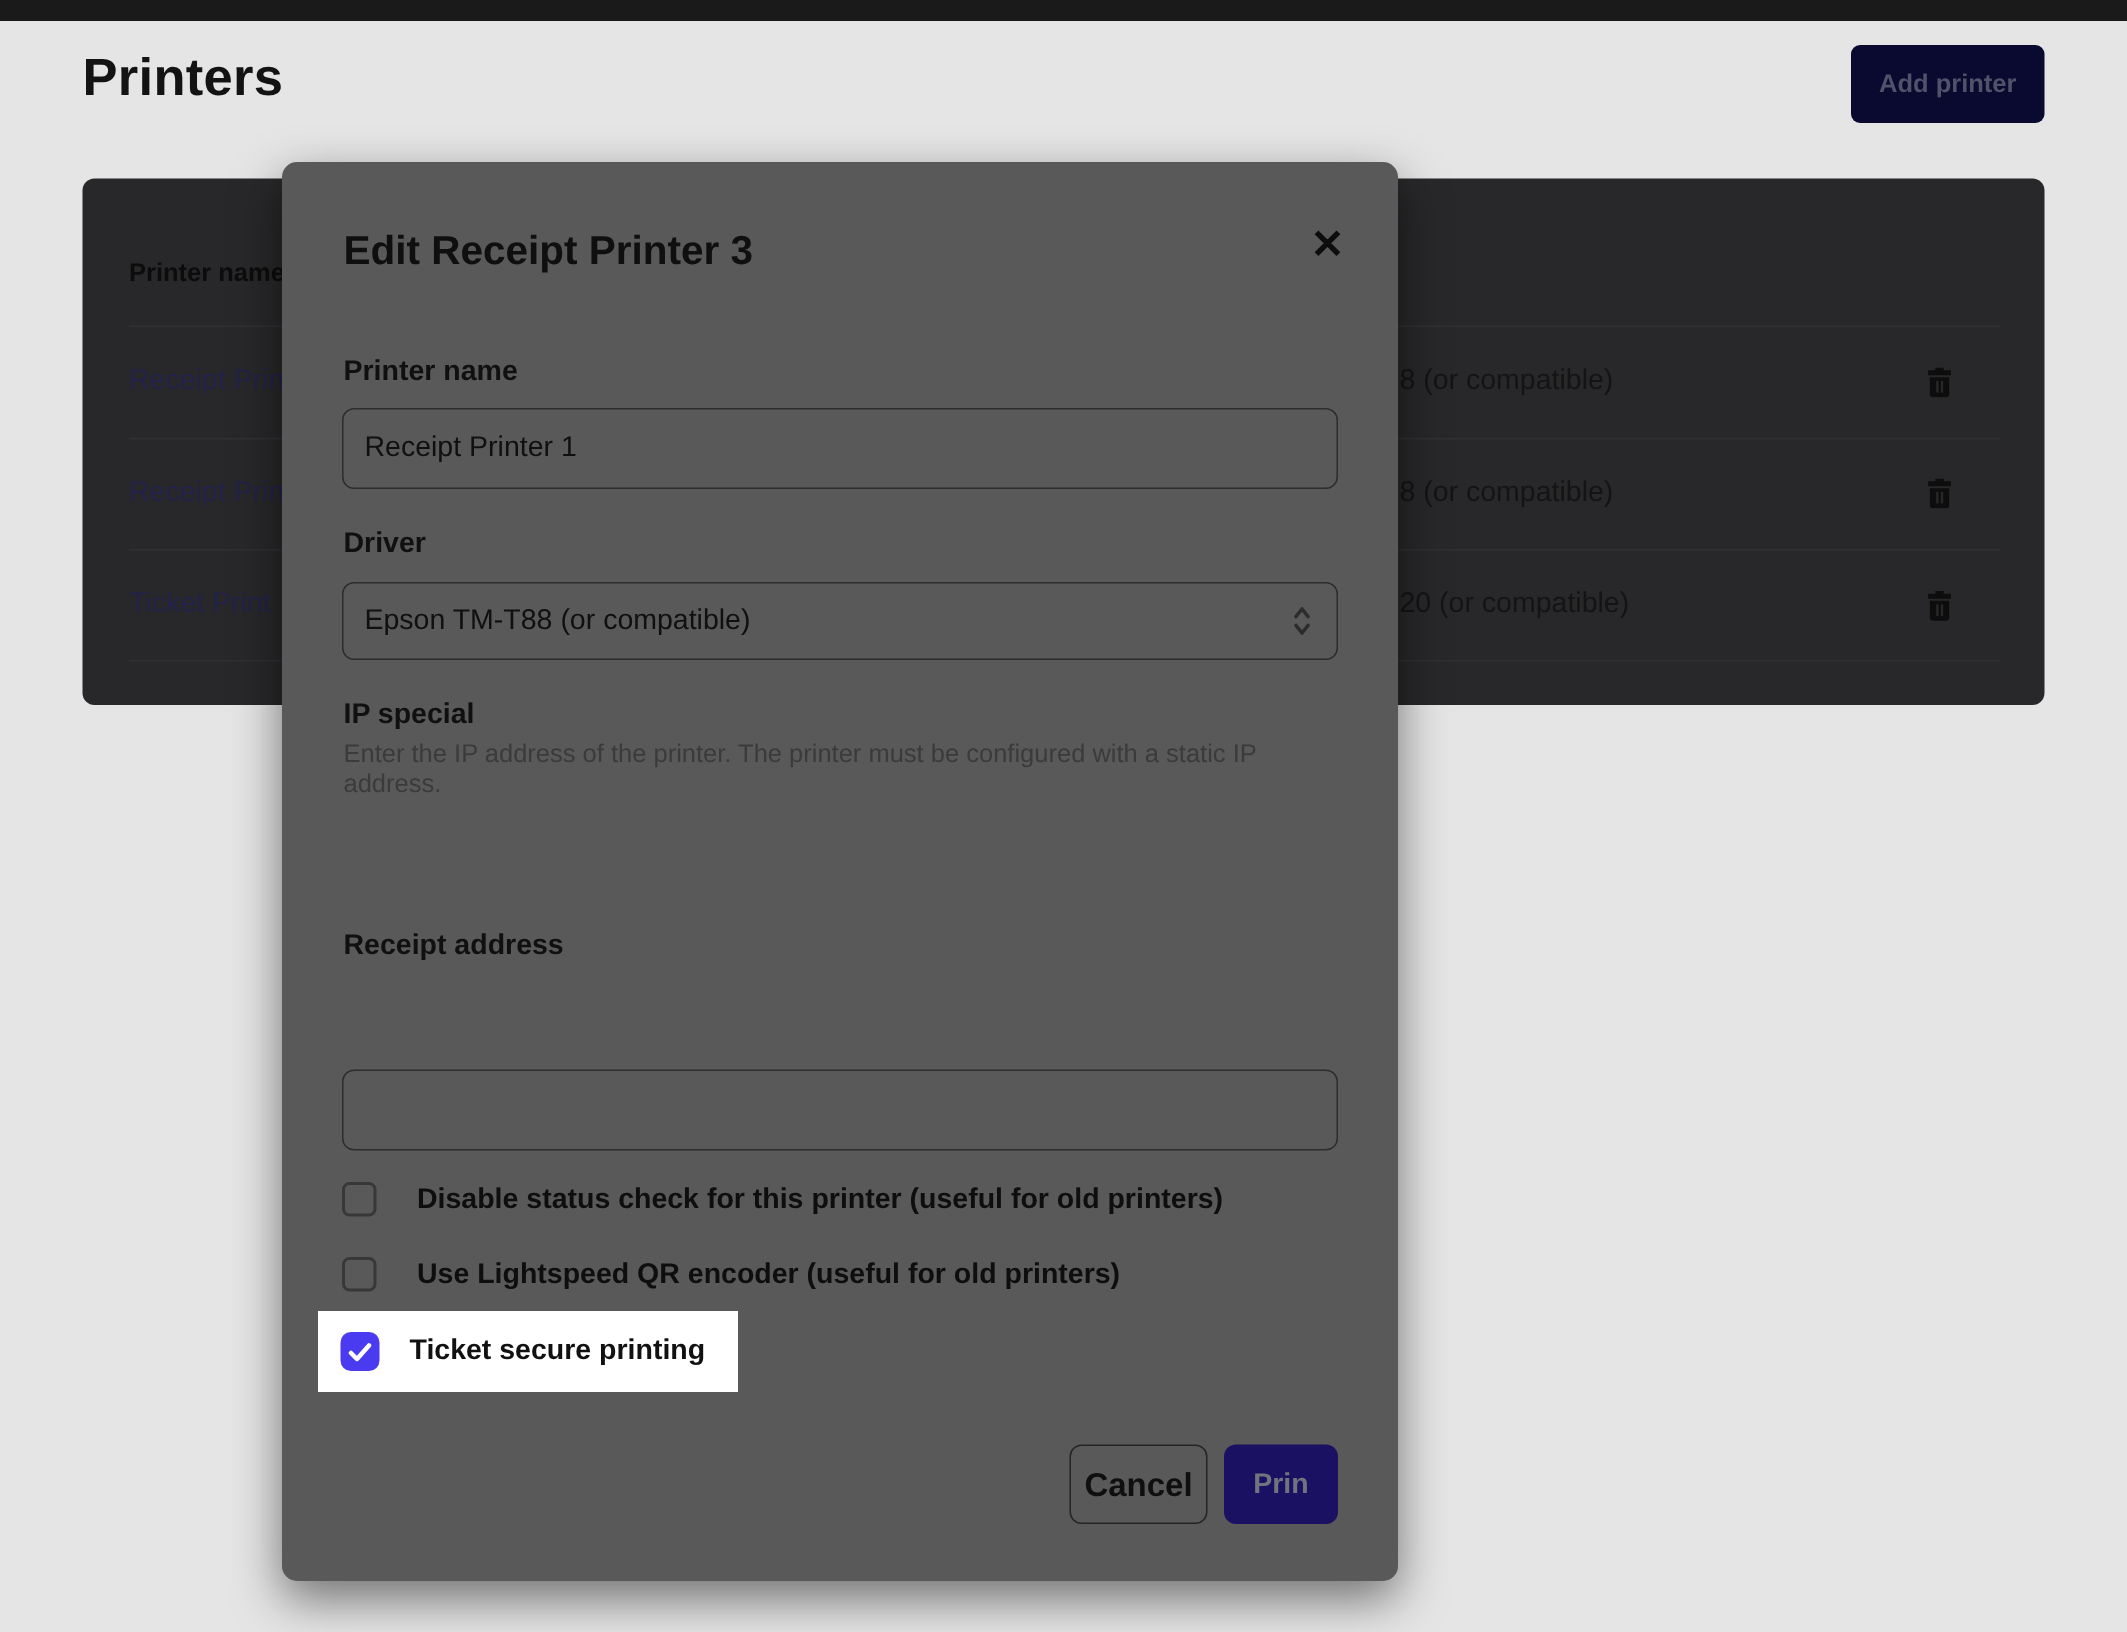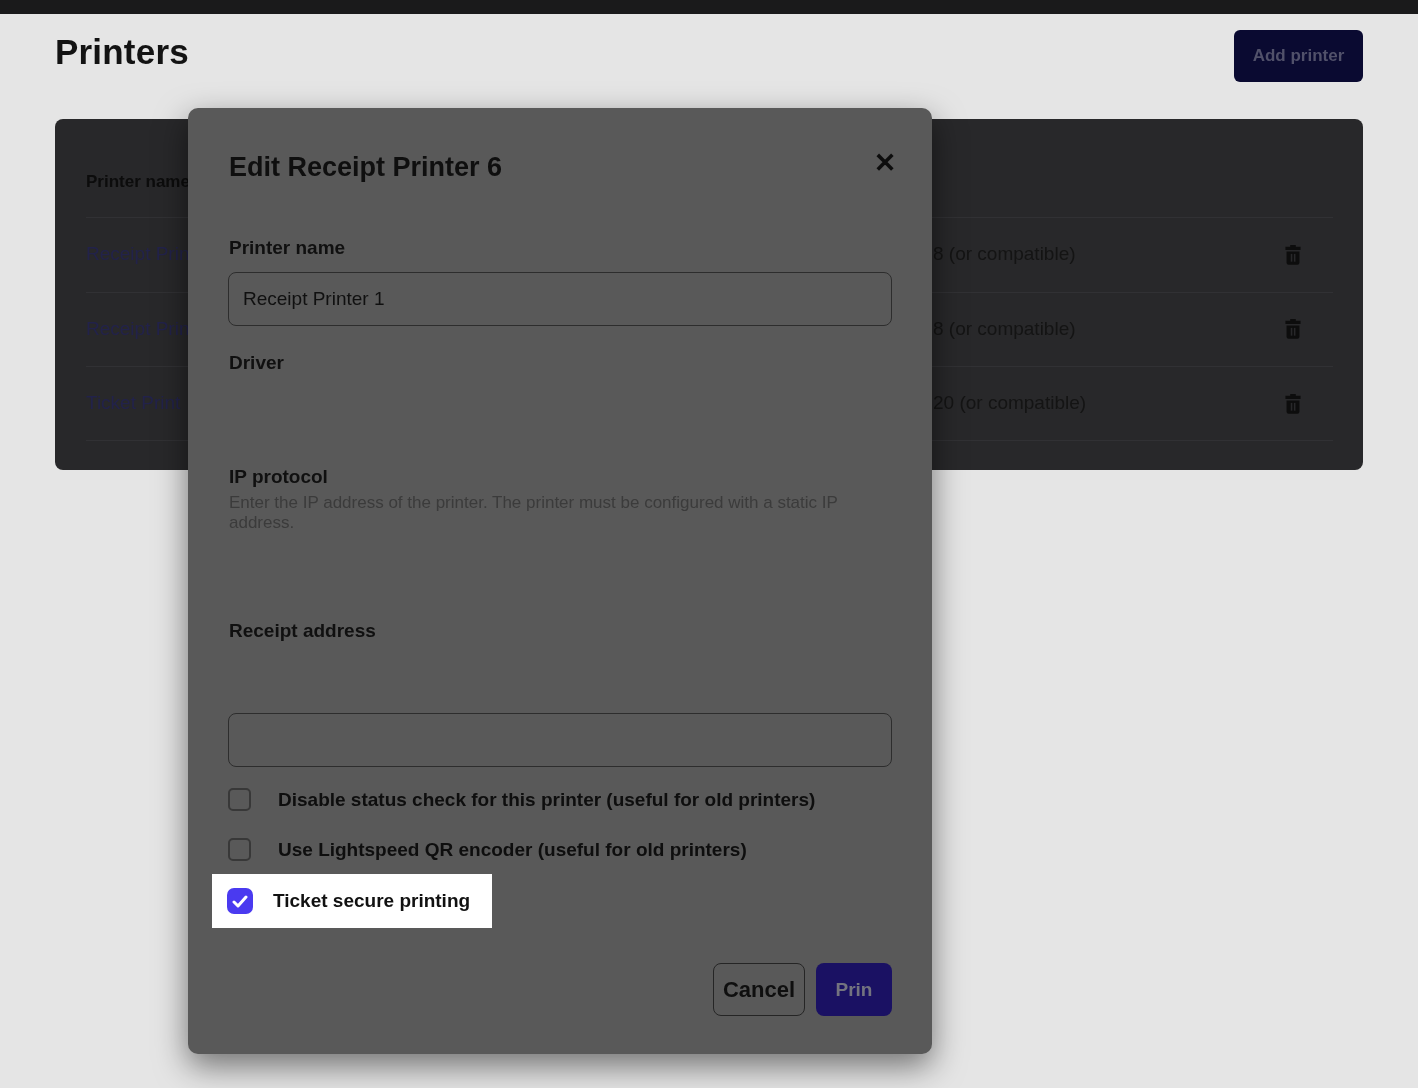--- a/index.html
+++ b/index.html
@@ -101,31 +101,38 @@
   <span class="row-driver" style="top:392px">20 (or compatible)</span>
   <button class="trash-btn" style="top:394px">
     <svg width="18" height="20" viewBox="0 0 16 18">
       <path d="M5.5 0h5v1.6h4.3v3H1.2v-3h4.3zM2.2 5.8h11.6V16a1.8 1.8 0 0 1-1.8 1.8H4A1.8 1.8 0 0 1 2.2 16z" fill="#0d0d0d"></path>
       <rect x="6" y="8" width="1.4" height="7" fill="#28282a"></rect>
         <rect x="8.8" y="8" width="1.4" height="7" fill="#28282a"></rect>
     </svg>
   </button>
 
   <div class="modal">
-    <div class="modal-title">Edit Receipt Printer 6</div>
+    <div class="modal-title">Edit Receipt Printer 3</div>
     <button class="modal-close">
       <span>✕</span>
     </button>
 
     <div class="f-label" style="top:129px">Printer name</div>
     <input class="f-input" style="top: 164px;" value="Receipt Printer 1">
 
     <div class="f-label" style="top:244px">Driver</div>
+    <div class="f-select">
+      <span>Epson TM-T88 (or compatible)</span>
+      <svg class="sel-caret" width="14" height="22" viewBox="0 0 14 22">
+        <polyline points="3,8 7,3 11,8" fill="none" stroke="#2c2c2c" stroke-width="2.4" stroke-linecap="round" stroke-linejoin="round"></polyline>
+        <polyline points="3,14 7,19 11,14" fill="none" stroke="#2c2c2c" stroke-width="2.4" stroke-linecap="round" stroke-linejoin="round"></polyline>
+      </svg>
+    </div>
 
-    <div class="f-label" style="top:358px">IP protocol</div>
+    <div class="f-label" style="top:358px">IP special</div>
     <div class="f-help" style="top:385px; width:630px">Enter the IP address of the printer. The printer must be configured with a static IP address.</div>
 
     <div class="f-label" style="top:512px">Receipt address</div>
     <input class="f-input" style="top: 605px;" value="">
 
     <div class="chk-row" style="top:680px">
       <div class="chk-box"></div>
       <div class="chk-label">Disable status check for this printer (useful for old printers)</div>
     </div>
 

